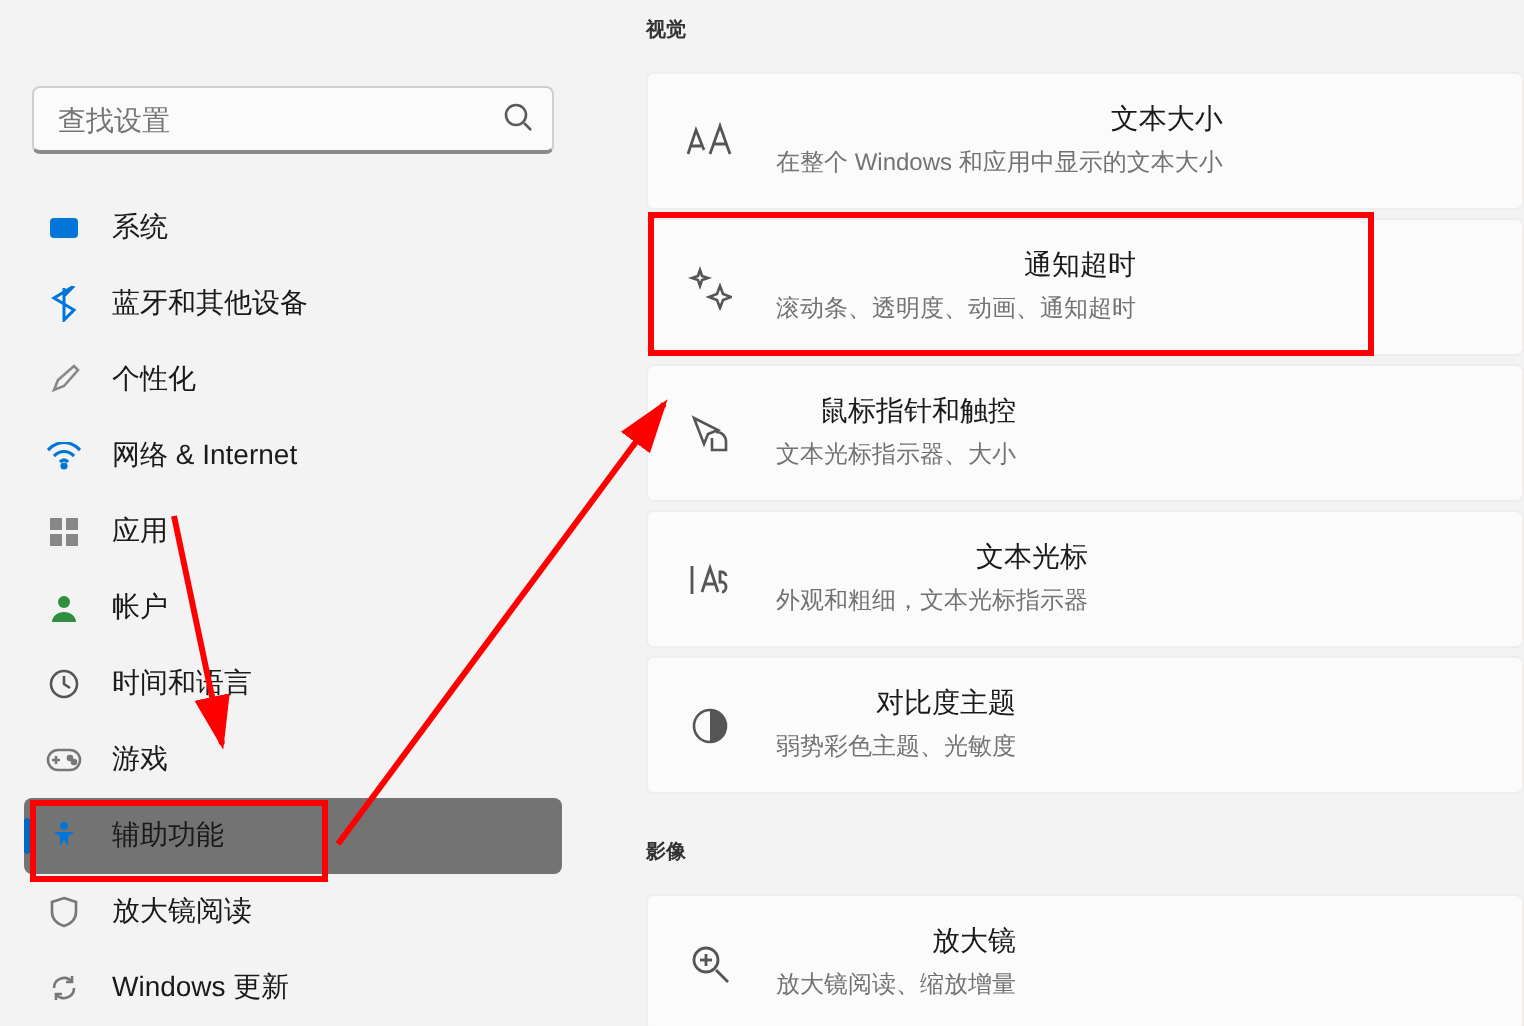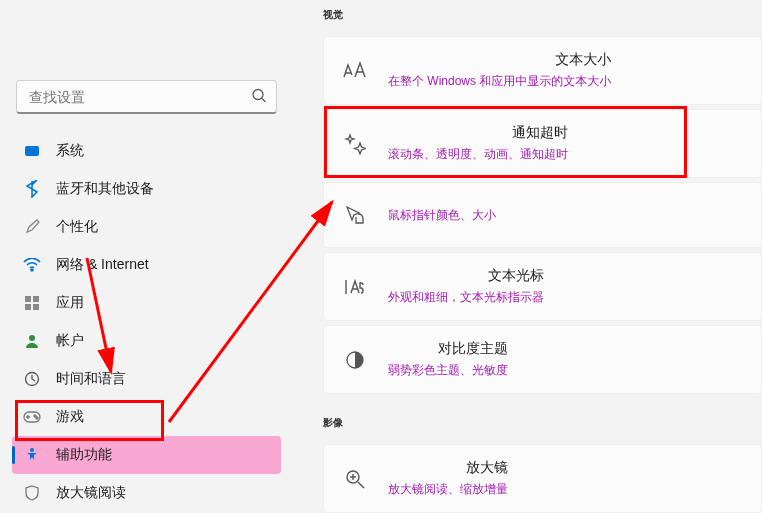--- a/index.html
+++ b/index.html
@@ -53,21 +53,21 @@
   .nav { display: flex; flex-direction: column; margin-top: 6px; }
   .nav-item {
     display: flex; align-items: center;
     height: 38px;
     padding: 0 10px;
     border-radius: 4px;
     margin: 0 4px;
     cursor: pointer;
     position: relative;
   }
-  .nav-item.selected { background: #f9a8d4; align-items: center; }
+  .nav-item.selected { background: #737373; align-items: center; }
   .nav-item.selected::before {
     content: "";
     position: absolute;
     left: 0px; top: 10px; bottom: 10px;
     width: 3px;
     background: #0067c0;
     border-radius: 2px;
   }
   .nav-icon {
     width: 20px; height: 20px;
@@ -100,21 +100,21 @@
   }
   .card-icon {
     width: 26px; height: 26px;
     display: flex; align-items: center; justify-content: center;
     color: #555;
     margin-right: 20px;
     flex-shrink: 0;
   }
   .card-texts { display: flex; flex-direction: column; gap: 4px; }
   .card-title { font-size: 14px; color: #1a1a1a; }
-  .card-sub { font-size: 12px; color: #a21caf; }
+  .card-sub { font-size: 12px; color: #737373; }
 
   
   .anno { position: absolute; pointer-events: none; }
   .box-red { border: 3px solid #ff0000; }
   .box1 { left: 324px; top: 106px; width: 363px; height: 72px; }
   .box2 { left: 15px; top: 400px; width: 149px; height: 41px; }
   .arrow-svg { position: absolute; left: 0; top: 0; pointer-events: none; }
 
   
   .sq { width: 14px; height: 10px; background: #0276d8; border-radius: 2px; }
@@ -219,20 +219,29 @@
         <span class="nav-label">辅助功能</span>
       </div>
       <div class="nav-item">
         <span class="nav-icon">
           <svg width="14" height="16" viewBox="0 0 14 16" fill="none" stroke="#777" stroke-width="1.3">
               <path d="M7 1l6 2v5c0 4-3 6-6 7-3-1-6-3-6-7V3z"></path>
             </svg>
         </span>
         <span class="nav-label">放大镜阅读</span>
       </div>
+      <div class="nav-item">
+        <span class="nav-icon">
+          <svg width="16" height="16" viewBox="0 0 16 16" fill="none" stroke="#777" stroke-width="1.3">
+              <path d="M3 8a5 5 0 0 1 9-3M13 8a5 5 0 0 1-9 3"></path>
+              <path d="M12 2v3h-3M4 14v-3h3"></path>
+            </svg>
+        </span>
+        <span class="nav-label">Windows 更新</span>
+      </div>
     </nav>
   </aside>
 
   <main class="main">
     <div class="section-title">视觉</div>
 
     <div class="card-list">
       <div class="card">
         <span class="card-icon">
           <svg width="26" height="20" viewBox="0 0 26 20" fill="none" stroke="#555" stroke-width="1.4">
@@ -259,21 +268,22 @@
       </div>
 
       <div class="card">
         <span class="card-icon">
           <svg width="22" height="22" viewBox="0 0 22 22" fill="none" stroke="#555" stroke-width="1.3">
               <path d="M3 3l5 13 2-5 5-2z"></path>
               <path d="M14 10c3 0 5 2 5 5v4h-7v-6"></path>
             </svg>
         </span>
         <div class="card-texts">
-          <div class="card-sub">鼠标指针颜色、大小</div>
+          <div class="card-title">鼠标指针和触控</div>
+          <div class="card-sub">文本光标指示器、大小</div>
         </div>
       </div>
 
       <div class="card">
         <span class="card-icon">
           <svg width="24" height="20" viewBox="0 0 24 20" fill="none" stroke="#555" stroke-width="1.4">
               <line x1="3" y1="3" x2="3" y2="17"></line>
               <path d="M8 16L12 4l4 12M9.5 12h5"></path>
               <path d="M18 16c1 0 2-1 2-2.5S19 11 18 11h-1V6h1c1 0 2 1 2 2"></path>
             </svg>

